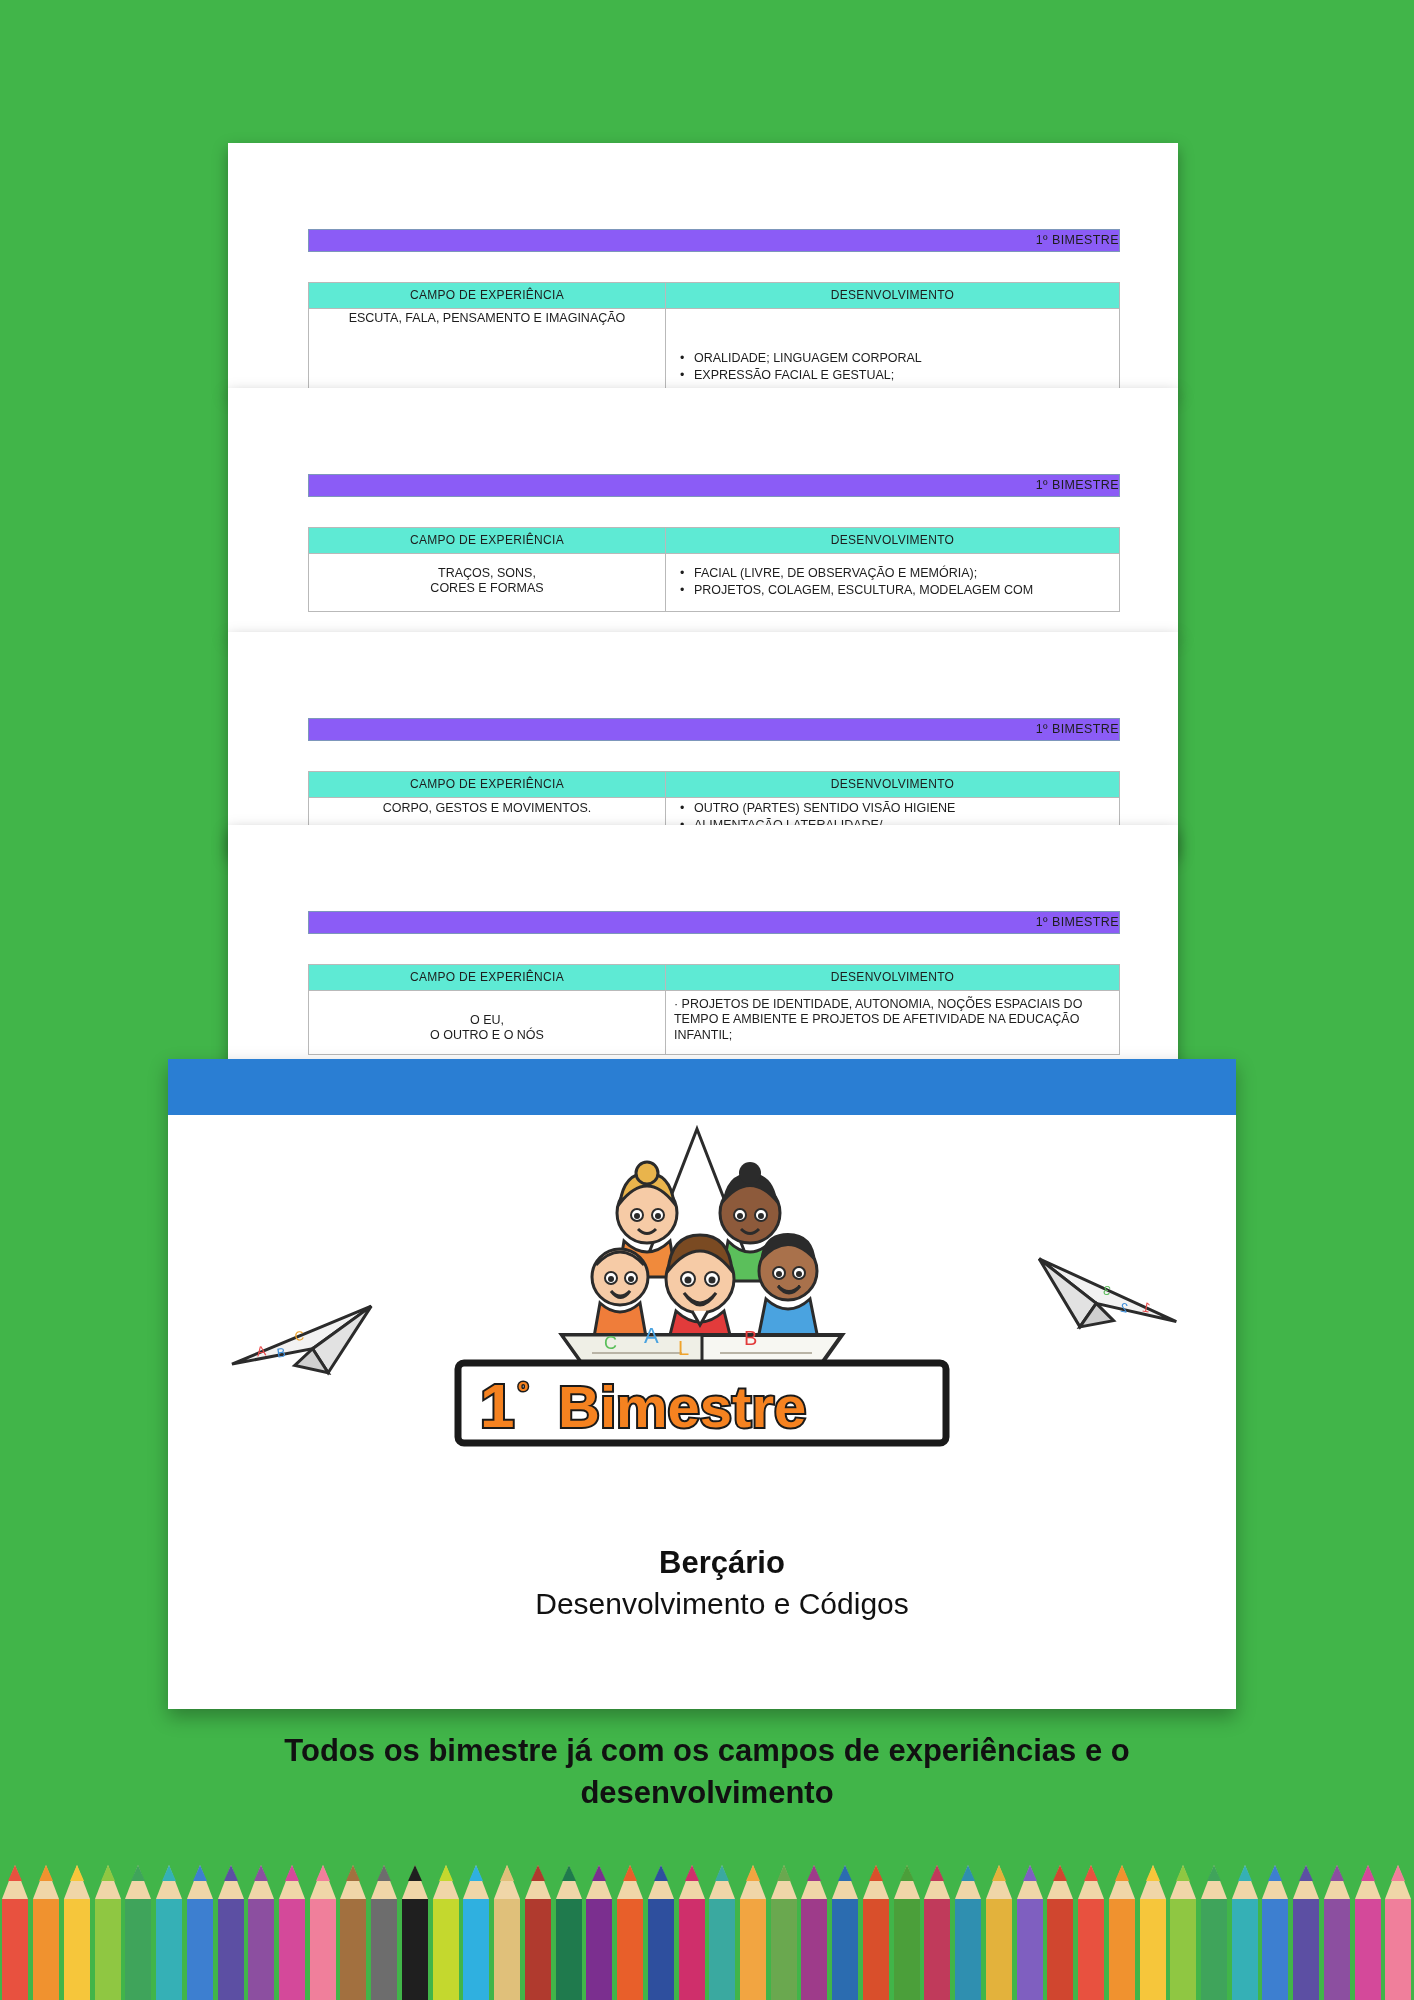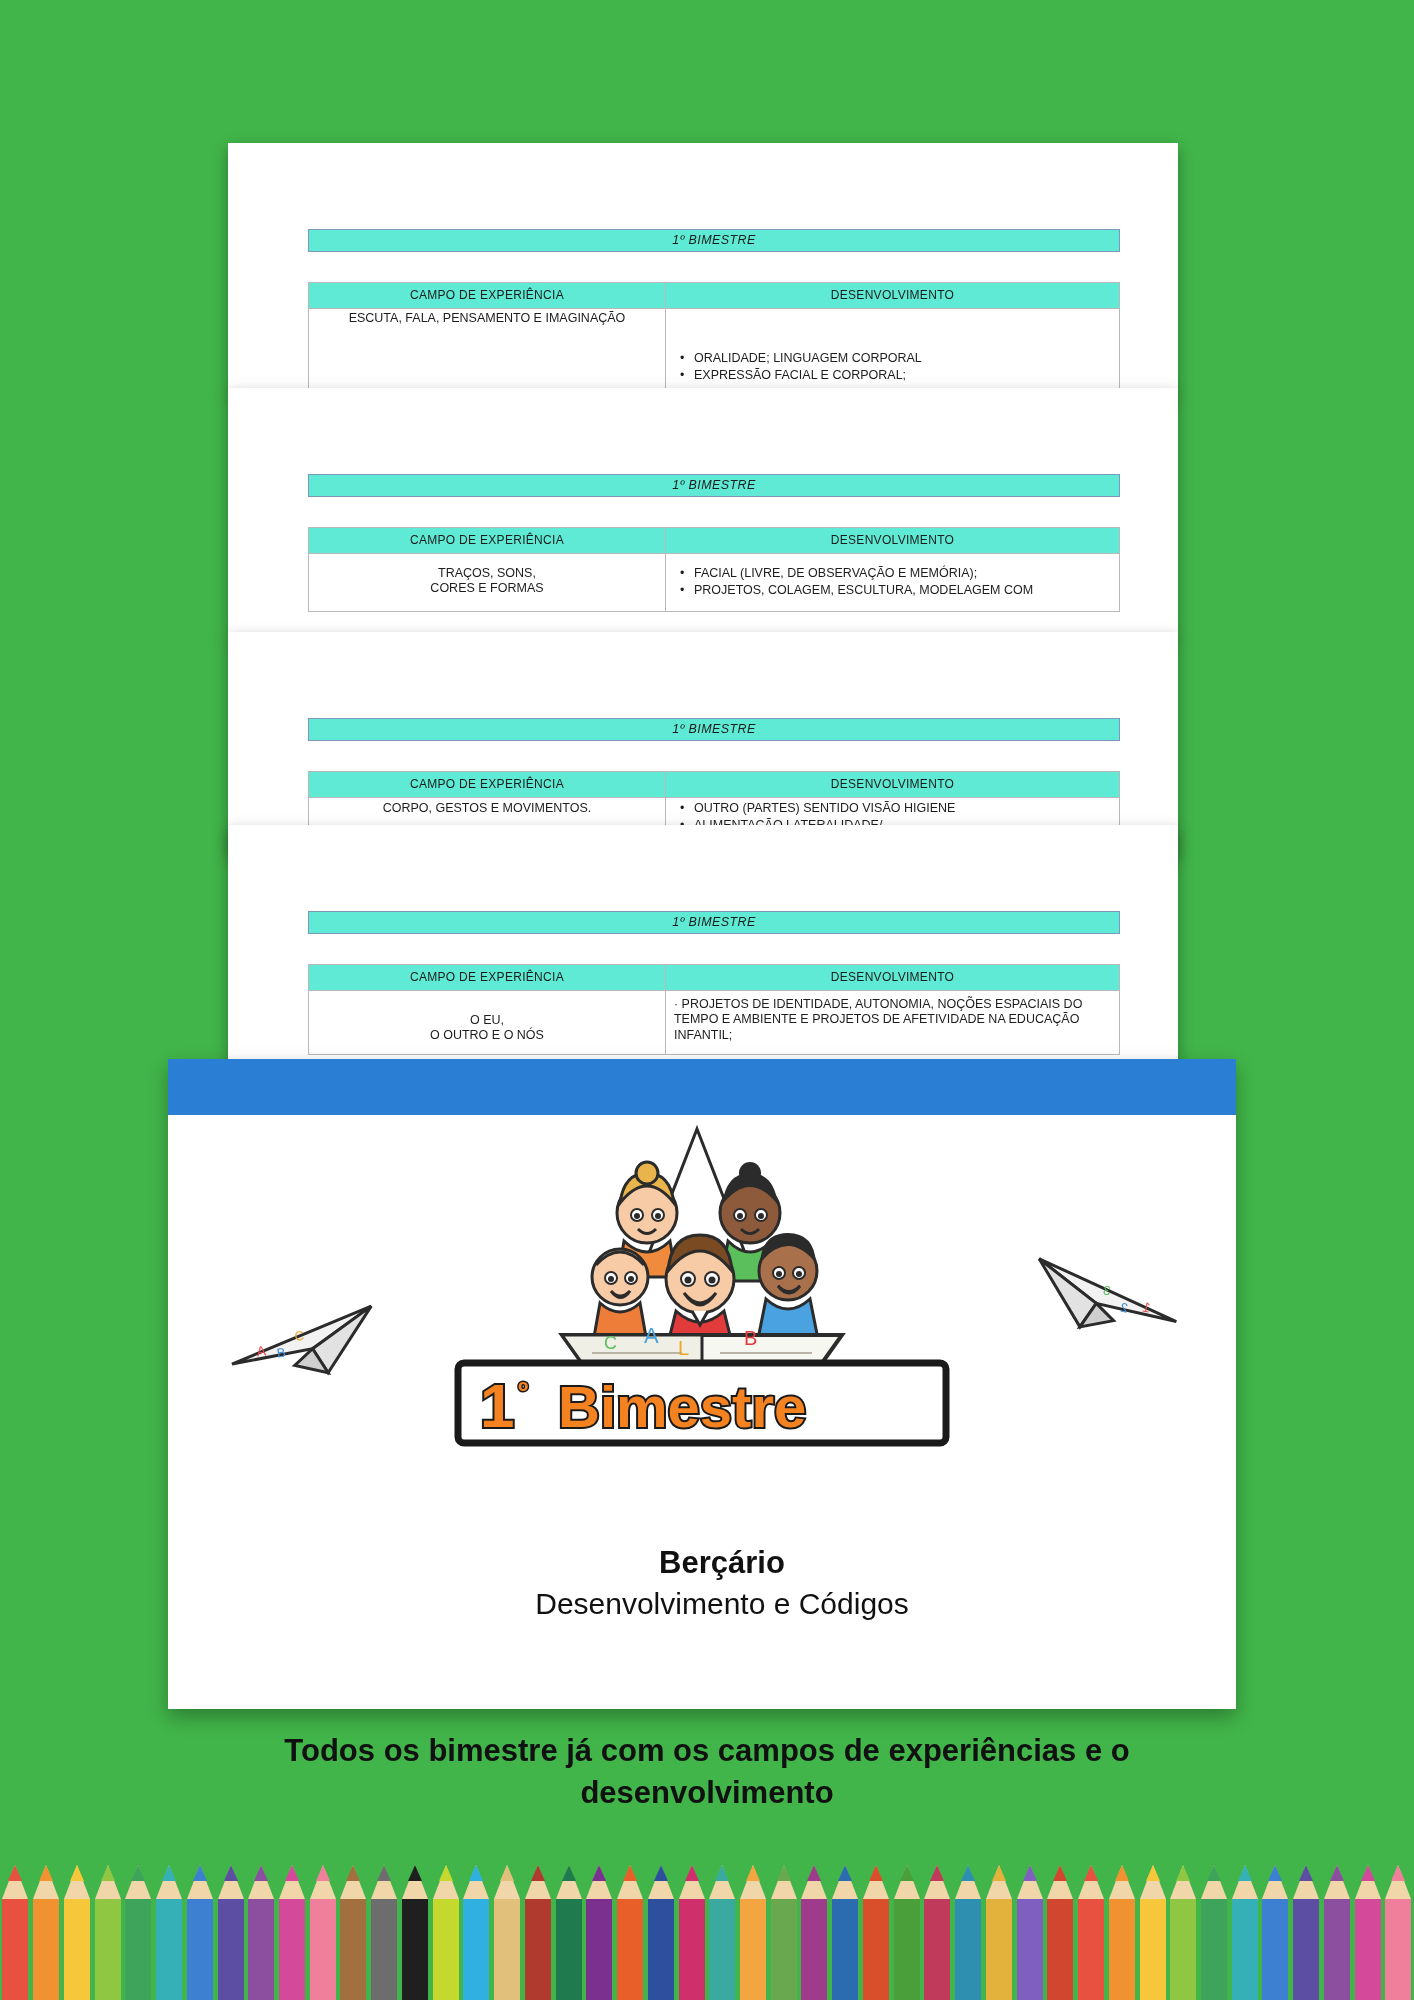--- a/index.html
+++ b/index.html
@@ -22,28 +22,27 @@
     box-shadow: 0 6px 14px rgba(0,0,0,0.35);
     overflow: hidden;
   }
   .sheet-inner {
     position: absolute;
     left: 80px;
     right: 58px;
     top: 86px;
   }
   .bimestre-bar {
-    background: #5eead4;
+    background: #8b5cf6;
     border: 1px solid #7d97bb;
-    text-align: center;
+    text-align: right;
     font-size: 12.5px;
     letter-spacing: .4px;
     color: #1d1d1d;
     padding: 3px 0 4px;
-    font-style: italic;
   }
   .tbl {
     width: 100%;
     border-collapse: collapse;
     margin-top: 30px;
     table-layout: fixed;
   }
   .tbl th {
     background: #5eead4;
     border: 1px solid #b9b9b9;
@@ -226,21 +225,21 @@
         <th class="col-campo">CAMPO DE EXPERIÊNCIA</th>
         <th class="col-dev">DESENVOLVIMENTO</th>
       </tr>
       <tr>
         <td class="col-campo" style="padding-top:2px;">
           <span style="white-space:pre-line">ESCUTA, FALA, PENSAMENTO E IMAGINAÇÃO</span>
         </td>
         <td class="col-dev" style="padding-top:42px;">
           <ul>
             <li>ORALIDADE; LINGUAGEM CORPORAL</li>
-            <li>EXPRESSÃO FACIAL E CORPORAL;</li>
+            <li>EXPRESSÃO FACIAL E GESTUAL;</li>
           </ul>
         </td>
       </tr>
     </tbody>
       </table>
   </div>
 </div>
 
 <div class="sheet" id="sheet2">
   <div class="sheet-inner">

